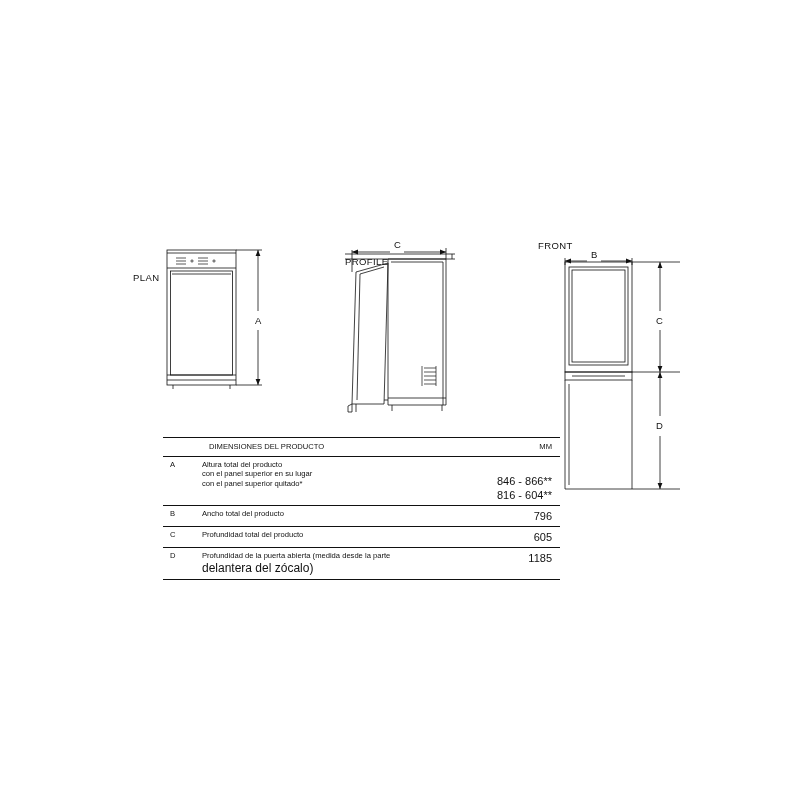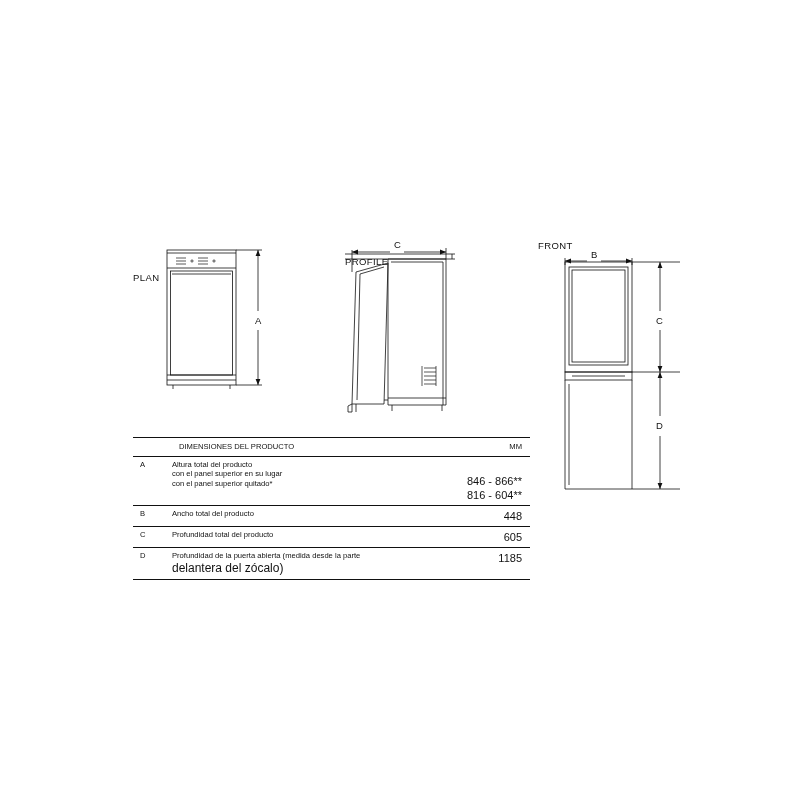--- a/index.html
+++ b/index.html
@@ -44,20 +44,21 @@
     position: absolute;
     left: 133px;
     top: 437px;
     width: 397px;
     font-size: 7.6px;
     color: #111;
   }
   .spec-table table {
     border-collapse: collapse;
     width: 100%;
+    margin-left: 30px;
   }
   .spec-table td {
     padding: 3px 0 3px 0;
     vertical-align: top;
     line-height: 1.28;
   }
   .col-letter { width: 28px; padding-left: 7px !important; }
   .col-desc   { padding-left: 4px !important; }
   .col-val    { width: 62px; text-align: right; padding-right: 8px !important; }
   .hdr td {
@@ -241,21 +242,21 @@
           <td class="col-val val">
             <div>&nbsp;</div>
             <div class="nowrap">846 - 866**</div>
             <div class="nowrap">816 - 604**</div>
           </td>
         </tr>
 
         <tr class="rowline">
           <td class="col-letter">B</td>
           <td class="col-desc">Ancho total del producto</td>
-          <td class="col-val val">448</td>
+          <td class="col-val val">796</td>
         </tr>
 
         <tr class="rowline">
           <td class="col-letter">C</td>
           <td class="col-desc">Profundidad total del producto</td>
           <td class="col-val val">605</td>
         </tr>
 
         <tr class="lastline">
           <td class="col-letter">D</td>

